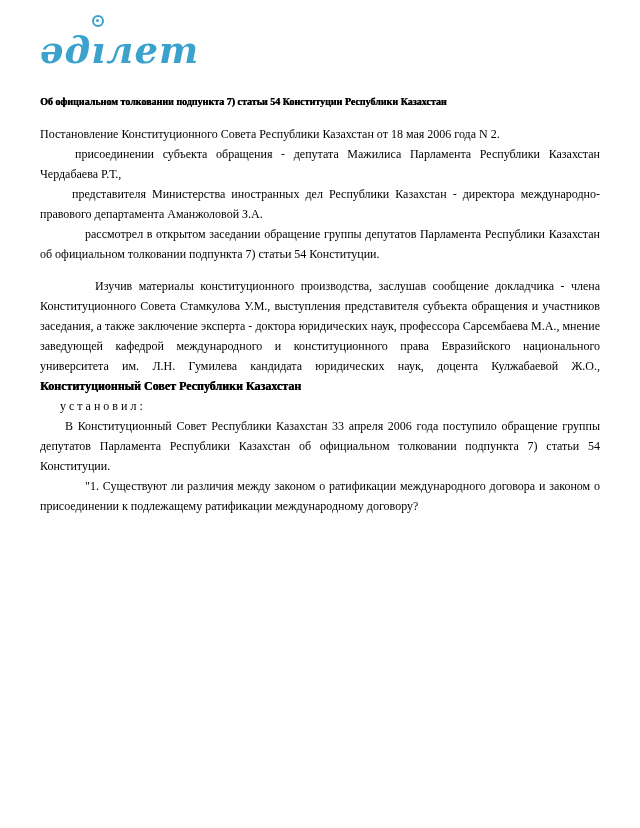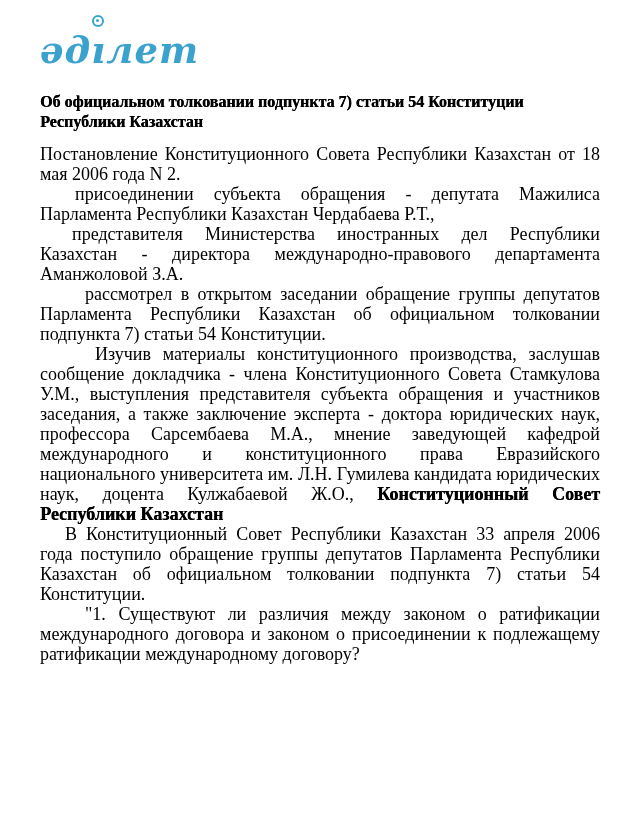--- a/index.html
+++ b/index.html
@@ -52,57 +52,58 @@
     position: absolute;
     left: 2px;
     top: 2px;
     width: 3px;
     height: 3px;
     background: #3ba1cd;
     border-radius: 50%;
   }
   
   .title {
-    font-size: 16px;
+    font-size: 10px;
     font-weight: bold;
     line-height: 20px;
     text-align: left;
     margin: 0 0 12px 0;
     text-shadow: 0.4px 0 0 #000;
   }
   .para {
-    font-size: 18px;
+    font-size: 12px;
     line-height: 20px;
     text-align: justify;
     margin: 0;
   }
   .para strong { text-shadow: 0.4px 0 0 #000; }
   .ind-0  { text-indent: 0; }
   .ind-20 { text-indent: 20px; }
   .ind-25 { text-indent: 25px; }
   .ind-28 { text-indent: 28px; }
   .ind-32 { text-indent: 32px; }
   .ind-35 { text-indent: 35px; }
   .ind-45 { text-indent: 45px; }
-  .ind-55 { text-indent: 55px; }
+  .ind-55 { text-indent: 55px; margin-top: 12px; }
 </style>
 </head>
 <body>
 
 <div class="page">
 
   <div class="logo">
     <span class="logo-text"><span>әд</span><span class="i-wrap"><span class="i-circle"></span><span>ı</span></span><span>лет</span></span>
   </div>
 
   <h1 class="title">Об официальном толковании подпункта 7) статьи 54 Конституции Республики Казахстан</h1>
 
   <p class="para ind-0">Постановление Конституционного Совета Республики Казахстан от 18 мая 2006 года N 2.</p>
   <p class="para ind-35">присоединении субъекта обращения - депутата Мажилиса Парламента Республики Казахстан Чердабаева Р.Т.,</p>
   <p class="para ind-32">представителя Министерства иностранных дел Республики Казахстан - директора международно-правового департамента Аманжоловой З.А.</p>
   <p class="para ind-45">рассмотрел в открытом заседании обращение группы депутатов Парламента Республики Казахстан об официальном толковании подпункта 7) статьи 54 Конституции.</p>
 
   <p class="para ind-55"><span>Изучив материалы конституционного производства, заслушав сообщение докладчика - члена Конституционного Совета Стамкулова У.М., выступления представителя субъекта обращения и участников заседания, а также заключение эксперта - доктора юридических наук, профессора Сарсембаева М.А., мнение заведующей кафедрой международного и конституционного права Евразийского национального университета им. Л.Н. Гумилева кандидата юридических наук, доцента Кулжабаевой Ж.О., </span><strong>Конституционный Совет Республики Казахстан</strong></p>
 
+  <p class="para ind-20">у с т а н о в и л :</p>
   <p class="para ind-25">В Конституционный Совет Республики Казахстан 33 апреля 2006 года поступило обращение группы депутатов Парламента Республики Казахстан об официальном толковании подпункта 7) статьи 54 Конституции.</p>
   <p class="para ind-45">"1. Существуют ли различия между законом о ратификации международного договора и законом о присоединении к подлежащему ратификации международному договору?</p>
 
 </div>
 
 </body></html>

